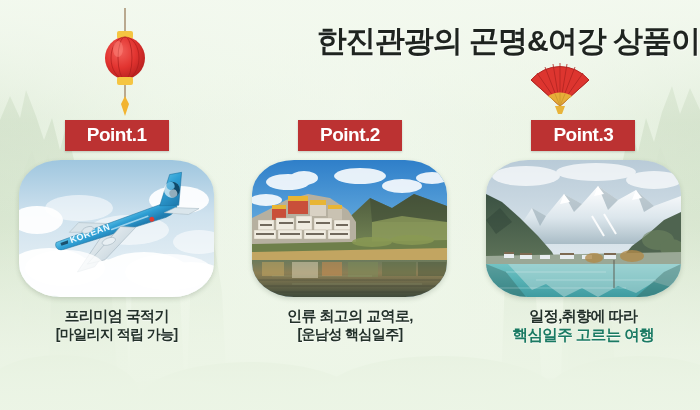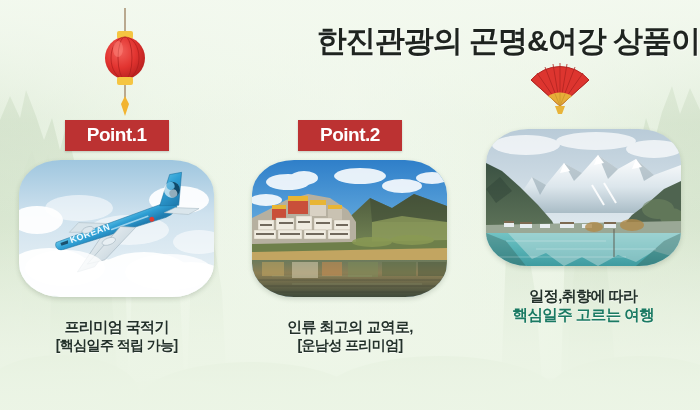--- a/index.html
+++ b/index.html
@@ -104,21 +104,21 @@
     width:195px;
     height:137px;
     border-radius:42px/34px;
     overflow:hidden;
     position:relative;
     box-shadow:0 2px 5px rgba(60,80,55,.20);
   }
   .photo svg { display:block; width:100%; height:100%; }
 
   .caption {
-    margin-top:20px;
+    margin-top:9px;
     text-align:center;
     line-height:19px;
   }
   .cap-1, .cap-3 {
     font-size:15px;
     font-weight:bold;
     color:#23312a;
     letter-spacing:-0.6px;
     white-space:nowrap;
     text-shadow:0 1px 0 rgba(255,255,255,.6);
@@ -334,21 +334,21 @@
 
           <g fill="#ffffff" opacity=".8">
             <ellipse cx="46" cy="108" rx="40" ry="18"></ellipse>
             <ellipse cx="150" cy="112" rx="44" ry="18"></ellipse>
           </g>
         </svg>
       </div>
 
       <div class="caption">
         <div class="cap-1">프리미엄 국적기</div>
-        <div class="cap-3">[핵심일주 적립 가능]</div>
+        <div class="cap-3">[마일리지 적립 가능]</div>
       </div>
     </div>
 
     <div class="card card-2">
       <div class="point-badge">Point.2</div>
 
       <div class="photo">
         <svg viewBox="0 0 195 137">
           <defs>
             <linearGradient id="sky2" x1="0" y1="0" x2="0" y2="1">
@@ -446,25 +446,26 @@
           </g>
           <g stroke="#a8b88e" stroke-width=".8" opacity=".3">
             <line x1="20" y1="116" x2="120" y2="116"></line>
             <line x1="40" y1="124" x2="170" y2="124"></line>
           </g>
         </svg>
       </div>
 
       <div class="caption">
         <div class="cap-1">인류 최고의 교역로,</div>
-        <div class="cap-3">[운남성 프리미엄]</div>
+        <div class="cap-3">[운남성 핵심일주]</div>
       </div>
     </div>
 
     <div class="card card-3">
+      <div class="point-badge">Point.3</div>
 
       <div class="photo">
         <svg viewBox="0 0 195 137">
           <defs>
             <linearGradient id="sky3" x1="0" y1="0" x2="0" y2="1">
               <stop offset="0%" stop-color="#b9cbd8"></stop>
               <stop offset="70%" stop-color="#dde7ed"></stop>
               <stop offset="100%" stop-color="#eef3f5"></stop>
             </linearGradient>
             <linearGradient id="snowG" x1="0" y1="0" x2="0" y2="1">

